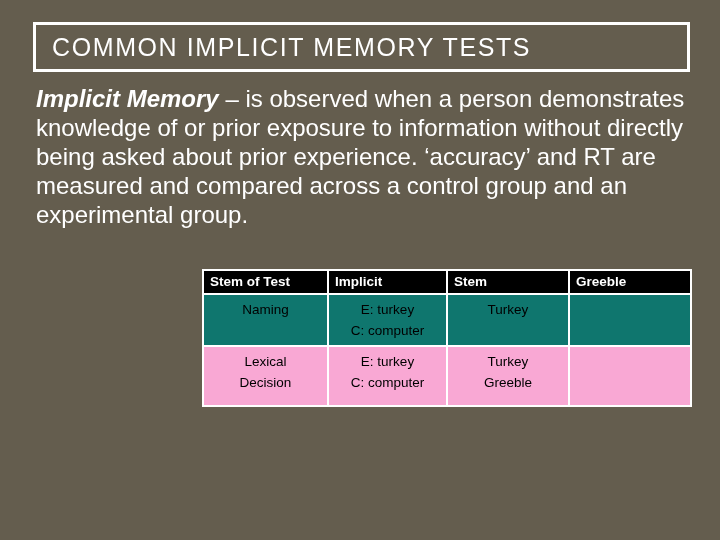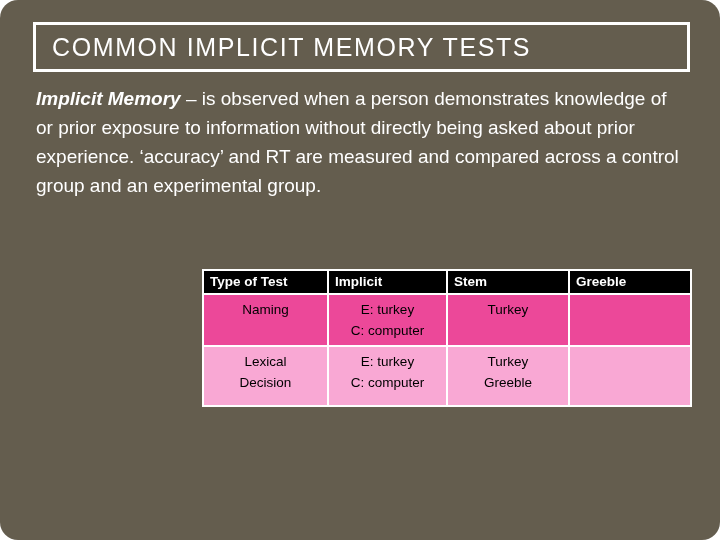--- a/index.html
+++ b/index.html
@@ -11,21 +11,20 @@
     height: 540px;
     overflow: hidden;
     font-family: "Liberation Sans", sans-serif;
   }
   #slide {
     position: relative;
     width: 720px;
     height: 540px;
     background: #645d4e;
     box-sizing: border-box;
-    border-radius: 18px;
   }
 
   
   #title-box {
     position: absolute;
     left: 33px;
     top: 22px;
     width: 657px;
     height: 50px;
     border: 3px solid #ffffff;
@@ -43,21 +42,21 @@
     line-height: 1;
   }
 
   
   #body-block {
     position: absolute;
     left: 36px;
     top: 84px;
     width: 652px;
     color: #ffffff;
-    font-size: 19px;
+    font-size: 24px;
     line-height: 29px;
   }
   #body-block .lead {
     font-weight: bold;
     font-style: italic;
   }
 
   
   #tests-table {
     position: absolute;
@@ -85,21 +84,21 @@
     padding-top: 3px;
     padding-bottom: 3px;
     font-size: 13.5px;
     white-space: nowrap;
   }
   #tests-table tbody td {
     color: #000000;
     font-size: 13.5px;
     line-height: 21px;
   }
-  #tests-table tbody tr.band-dark td { background: #ec4899; }
+  #tests-table tbody tr.band-dark td { background: #0f766e; }
   #tests-table tbody tr.band-light td { background: #f9a8d4; }
 
   .col-type     { width: 123px; }
   .col-learning { width: 117px; }
   .col-test     { width: 120px; }
   .col-response { width: 120px; }
 
   td.cell-center { text-align: center; }
   td.cell-left   { text-align: center; }
 
@@ -124,21 +123,21 @@
 
   <table id="tests-table">
     <colgroup>
       <col class="col-type">
       <col class="col-learning">
       <col class="col-test">
       <col class="col-response">
     </colgroup>
     <thead>
       <tr>
-        <th>Type of Test</th>
+        <th>Stem of Test</th>
         <th>Implicit</th>
         <th>Stem</th>
         <th>Greeble</th>
       </tr>
     </thead>
     <tbody>
       <tr class="band-dark row-naming">
         <td class="cell-center multiline">Naming</td>
         <td class="cell-left multiline">E: turkey
 C: computer</td>

